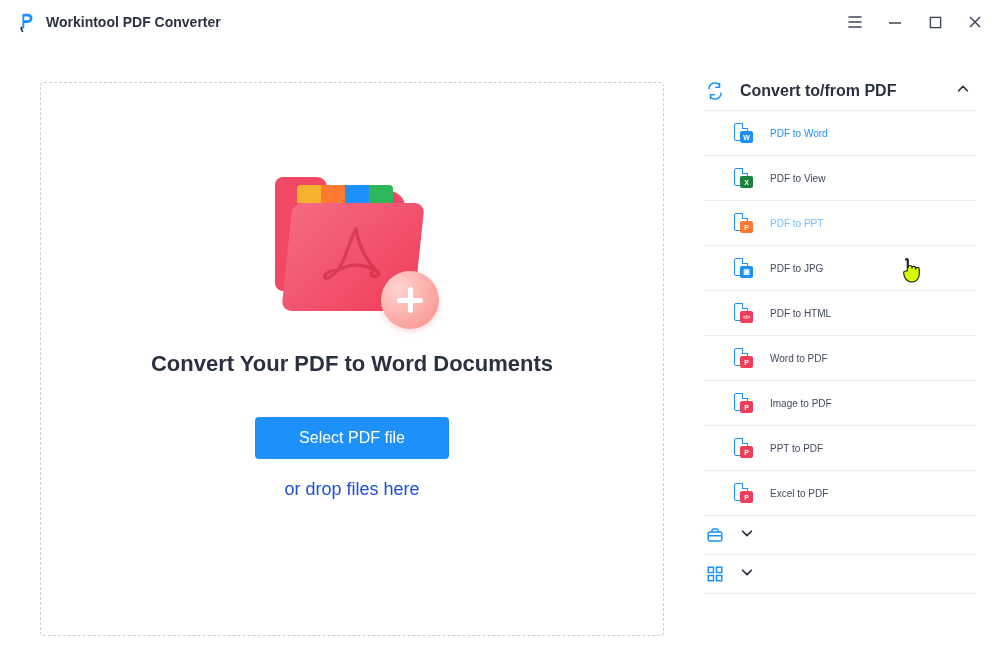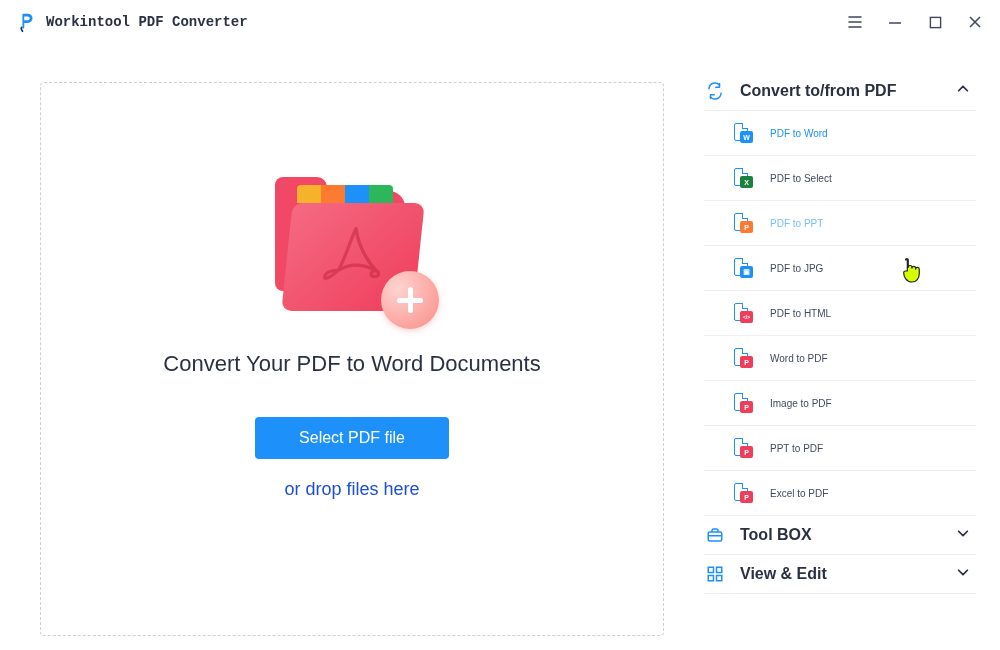--- a/index.html
+++ b/index.html
@@ -22,21 +22,20 @@
     .titlebar-logo {
       display: flex;
       align-items: center;
       gap: 8px;
     }
     .app-logo svg { display: block; }
     .app-title {
       font-size: 14px;
       font-weight: 600;
       color: #2a3140;
-      font-family: Liberation Mono, monospace;
     }
     .titlebar-controls {
       margin-left: auto;
       display: flex;
       align-items: center;
       gap: 22px;
     }
     .win-control {
       display: flex;
       align-items: center;
@@ -69,21 +68,21 @@
       padding-top: 100px;
     }
     .dropzone-illustration {
       width: 170px;
       height: 140px;
       position: relative;
       margin-bottom: 28px;
     }
     .dropzone-heading {
       font-size: 22px;
-      font-weight: 400;
+      font-weight: 700;
       color: #2a3140;
       margin-bottom: 40px;
     }
     .select-btn {
       background: #1d90fa;
       color: #ffffff;
       font-size: 16px;
       font-weight: 500;
       padding: 12px 44px;
       border: none;
@@ -347,21 +346,21 @@
           </span>
         <span class="item-label">PDF to Word</span>
       </div>
       <div class="item">
         <span class="item-icon">
             <span class="ftype excel">
               <span class="page"></span>
               <span class="badge">X</span>
             </span>
           </span>
-        <span class="item-label">PDF to Select</span>
+        <span class="item-label">PDF to View</span>
       </div>
       <div class="item hovered">
         <span class="item-icon">
             <span class="ftype ppt">
               <span class="page"></span>
               <span class="badge">P</span>
             </span>
           </span>
         <span class="item-label">PDF to PPT</span>
       </div>
@@ -421,38 +420,36 @@
       </div>
     </div>
 
     <div class="group-header" style="border-bottom:1px solid #eceef2;">
       <span class="hdr-icon">
         <svg width="18" height="18" viewBox="0 0 24 24">
             <rect x="3" y="8" width="18" height="12" rx="2" fill="none" stroke="#1d90fa" stroke-width="2"></rect>
             <path d="M8 8V6a2 2 0 0 1 2-2h4a2 2 0 0 1 2 2v2M3 13h18" fill="none" stroke="#1d90fa" stroke-width="2"></path>
           </svg>
       </span>
-      <span class="group-title">Tool BOX</span>
       <span class="group-chevron">
         <svg width="14" height="14" viewBox="0 0 16 16">
             <path d="M3 6l5 5 5-5" fill="none" stroke="currentColor" stroke-width="2" stroke-linecap="round" stroke-linejoin="round"></path>
           </svg>
       </span>
     </div>
 
     <div class="group-header" style="border-bottom:1px solid #eceef2;">
       <span class="hdr-icon">
         <svg width="18" height="18" viewBox="0 0 24 24">
             <rect x="3" y="3" width="7" height="7" fill="none" stroke="#1d90fa" stroke-width="2"></rect>
             <rect x="14" y="3" width="7" height="7" fill="none" stroke="#1d90fa" stroke-width="2"></rect>
             <rect x="3" y="14" width="7" height="7" fill="none" stroke="#1d90fa" stroke-width="2"></rect>
             <rect x="14" y="14" width="7" height="7" fill="none" stroke="#1d90fa" stroke-width="2"></rect>
           </svg>
       </span>
-      <span class="group-title">View &amp; Edit</span>
       <span class="group-chevron">
         <svg width="14" height="14" viewBox="0 0 16 16">
             <path d="M3 6l5 5 5-5" fill="none" stroke="currentColor" stroke-width="2" stroke-linecap="round" stroke-linejoin="round"></path>
           </svg>
       </span>
     </div>
 
   </div>
 </div>
 

